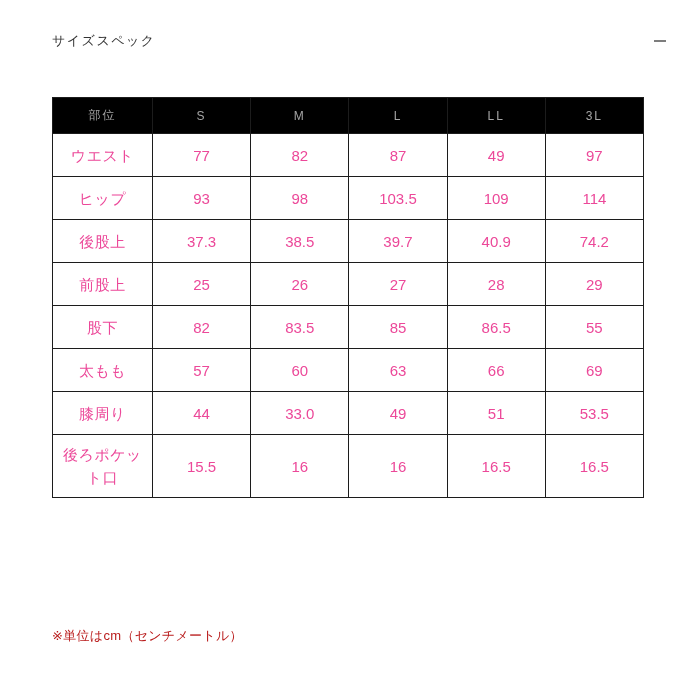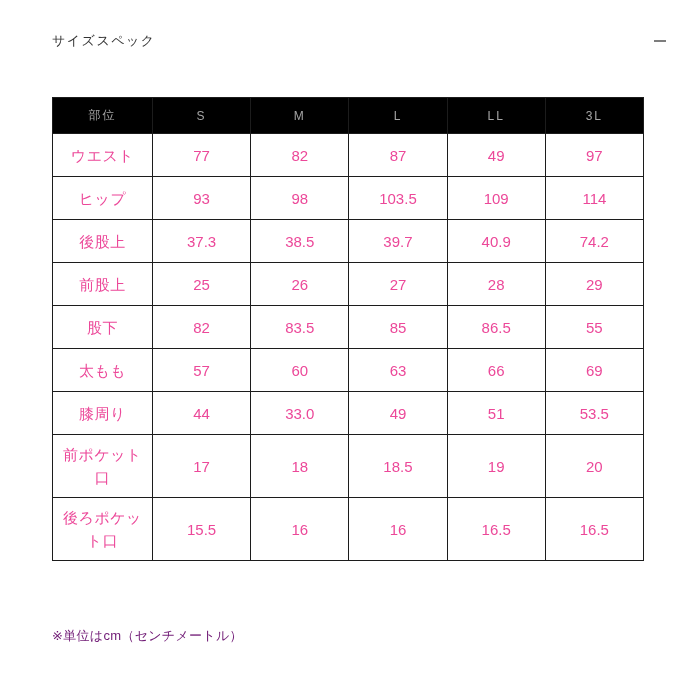--- a/index.html
+++ b/index.html
@@ -44,21 +44,21 @@
   }
   .size-spec td.row-label {
     font-size: 15px; letter-spacing: 0.5px;
     padding: 8px 8px; line-height: 23px;
   }
 
   
   .notes { position: absolute; left: 52px; top: 627px; }
   .notes p {
     margin: 0 0 6px 0; font-size: 13px; line-height: 17px;
-    color: #701a75; letter-spacing: 0.3px;
+    color: #b91c1c; letter-spacing: 0.3px;
   }
 </style>
 </head>
 <body>
 
 <div class="page">
 
   <div class="panel-header">
     <h2 class="panel-title">サイズスペック</h2>
     <button class="collapse-btn">
@@ -136,28 +136,20 @@
       </tr>
       <tr>
         <td class="row-label">膝周り</td>
         <td>44</td>
         <td>33.0</td>
         <td>49</td>
         <td>51</td>
         <td>53.5</td>
       </tr>
       <tr>
-        <td class="row-label">前ポケット口</td>
-        <td>17</td>
-        <td>18</td>
-        <td>18.5</td>
-        <td>19</td>
-        <td>20</td>
-      </tr>
-      <tr>
         <td class="row-label">後ろポケット口</td>
         <td>15.5</td>
         <td>16</td>
         <td>16</td>
         <td>16.5</td>
         <td>16.5</td>
       </tr>
     </tbody>
   </table>
 

